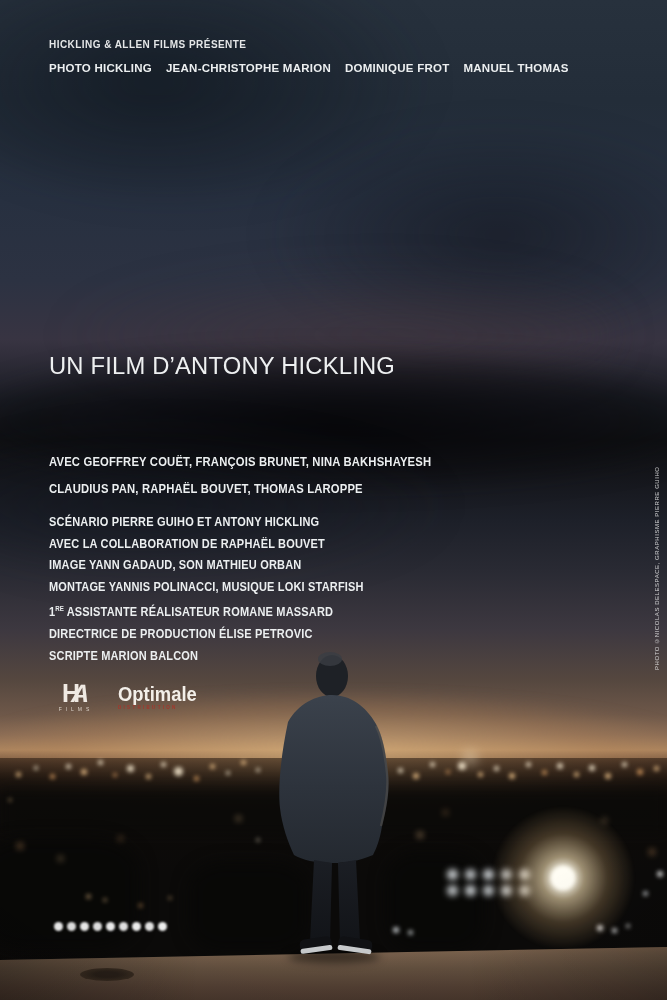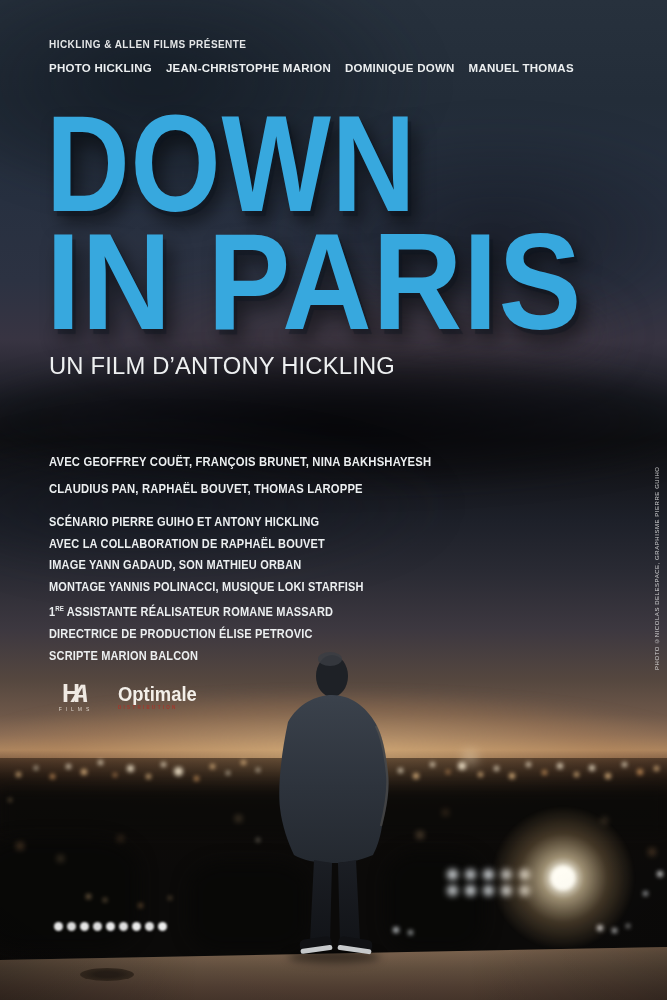--- a/index.html
+++ b/index.html
@@ -234,28 +234,24 @@
     </g>
   </svg>
 
   <div class="vignette"></div>
 
   <div class="txt presenter">HICKLING &amp; ALLEN FILMS PRÉSENTE</div>
 
   <div class="txt top-cast">
     <span>PHOTO HICKLING</span>
     <span>JEAN-CHRISTOPHE MARION</span>
-    <span>DOMINIQUE DOWN</span>
+    <span>DOMINIQUE FROT</span>
     <span>MANUEL THOMAS</span>
   </div>
 
-  <div class="txt title">
-    <span class="title-line l1">DOWN</span>
-    <span class="title-line l2">IN PARIS</span>
-  </div>
 
   <div class="txt byline">UN FILM D’ANTONY HICKLING</div>
 
   <div class="txt cast-block">
     <div>AVEC GEOFFREY COUËT, FRANÇOIS BRUNET, NINA BAKHSHAYESH</div>
     <div>CLAUDIUS PAN, RAPHAËL BOUVET, THOMAS LAROPPE</div>
   </div>
 
   <div class="txt crew-block">
     <div>SCÉNARIO PIERRE GUIHO ET ANTONY HICKLING</div>

